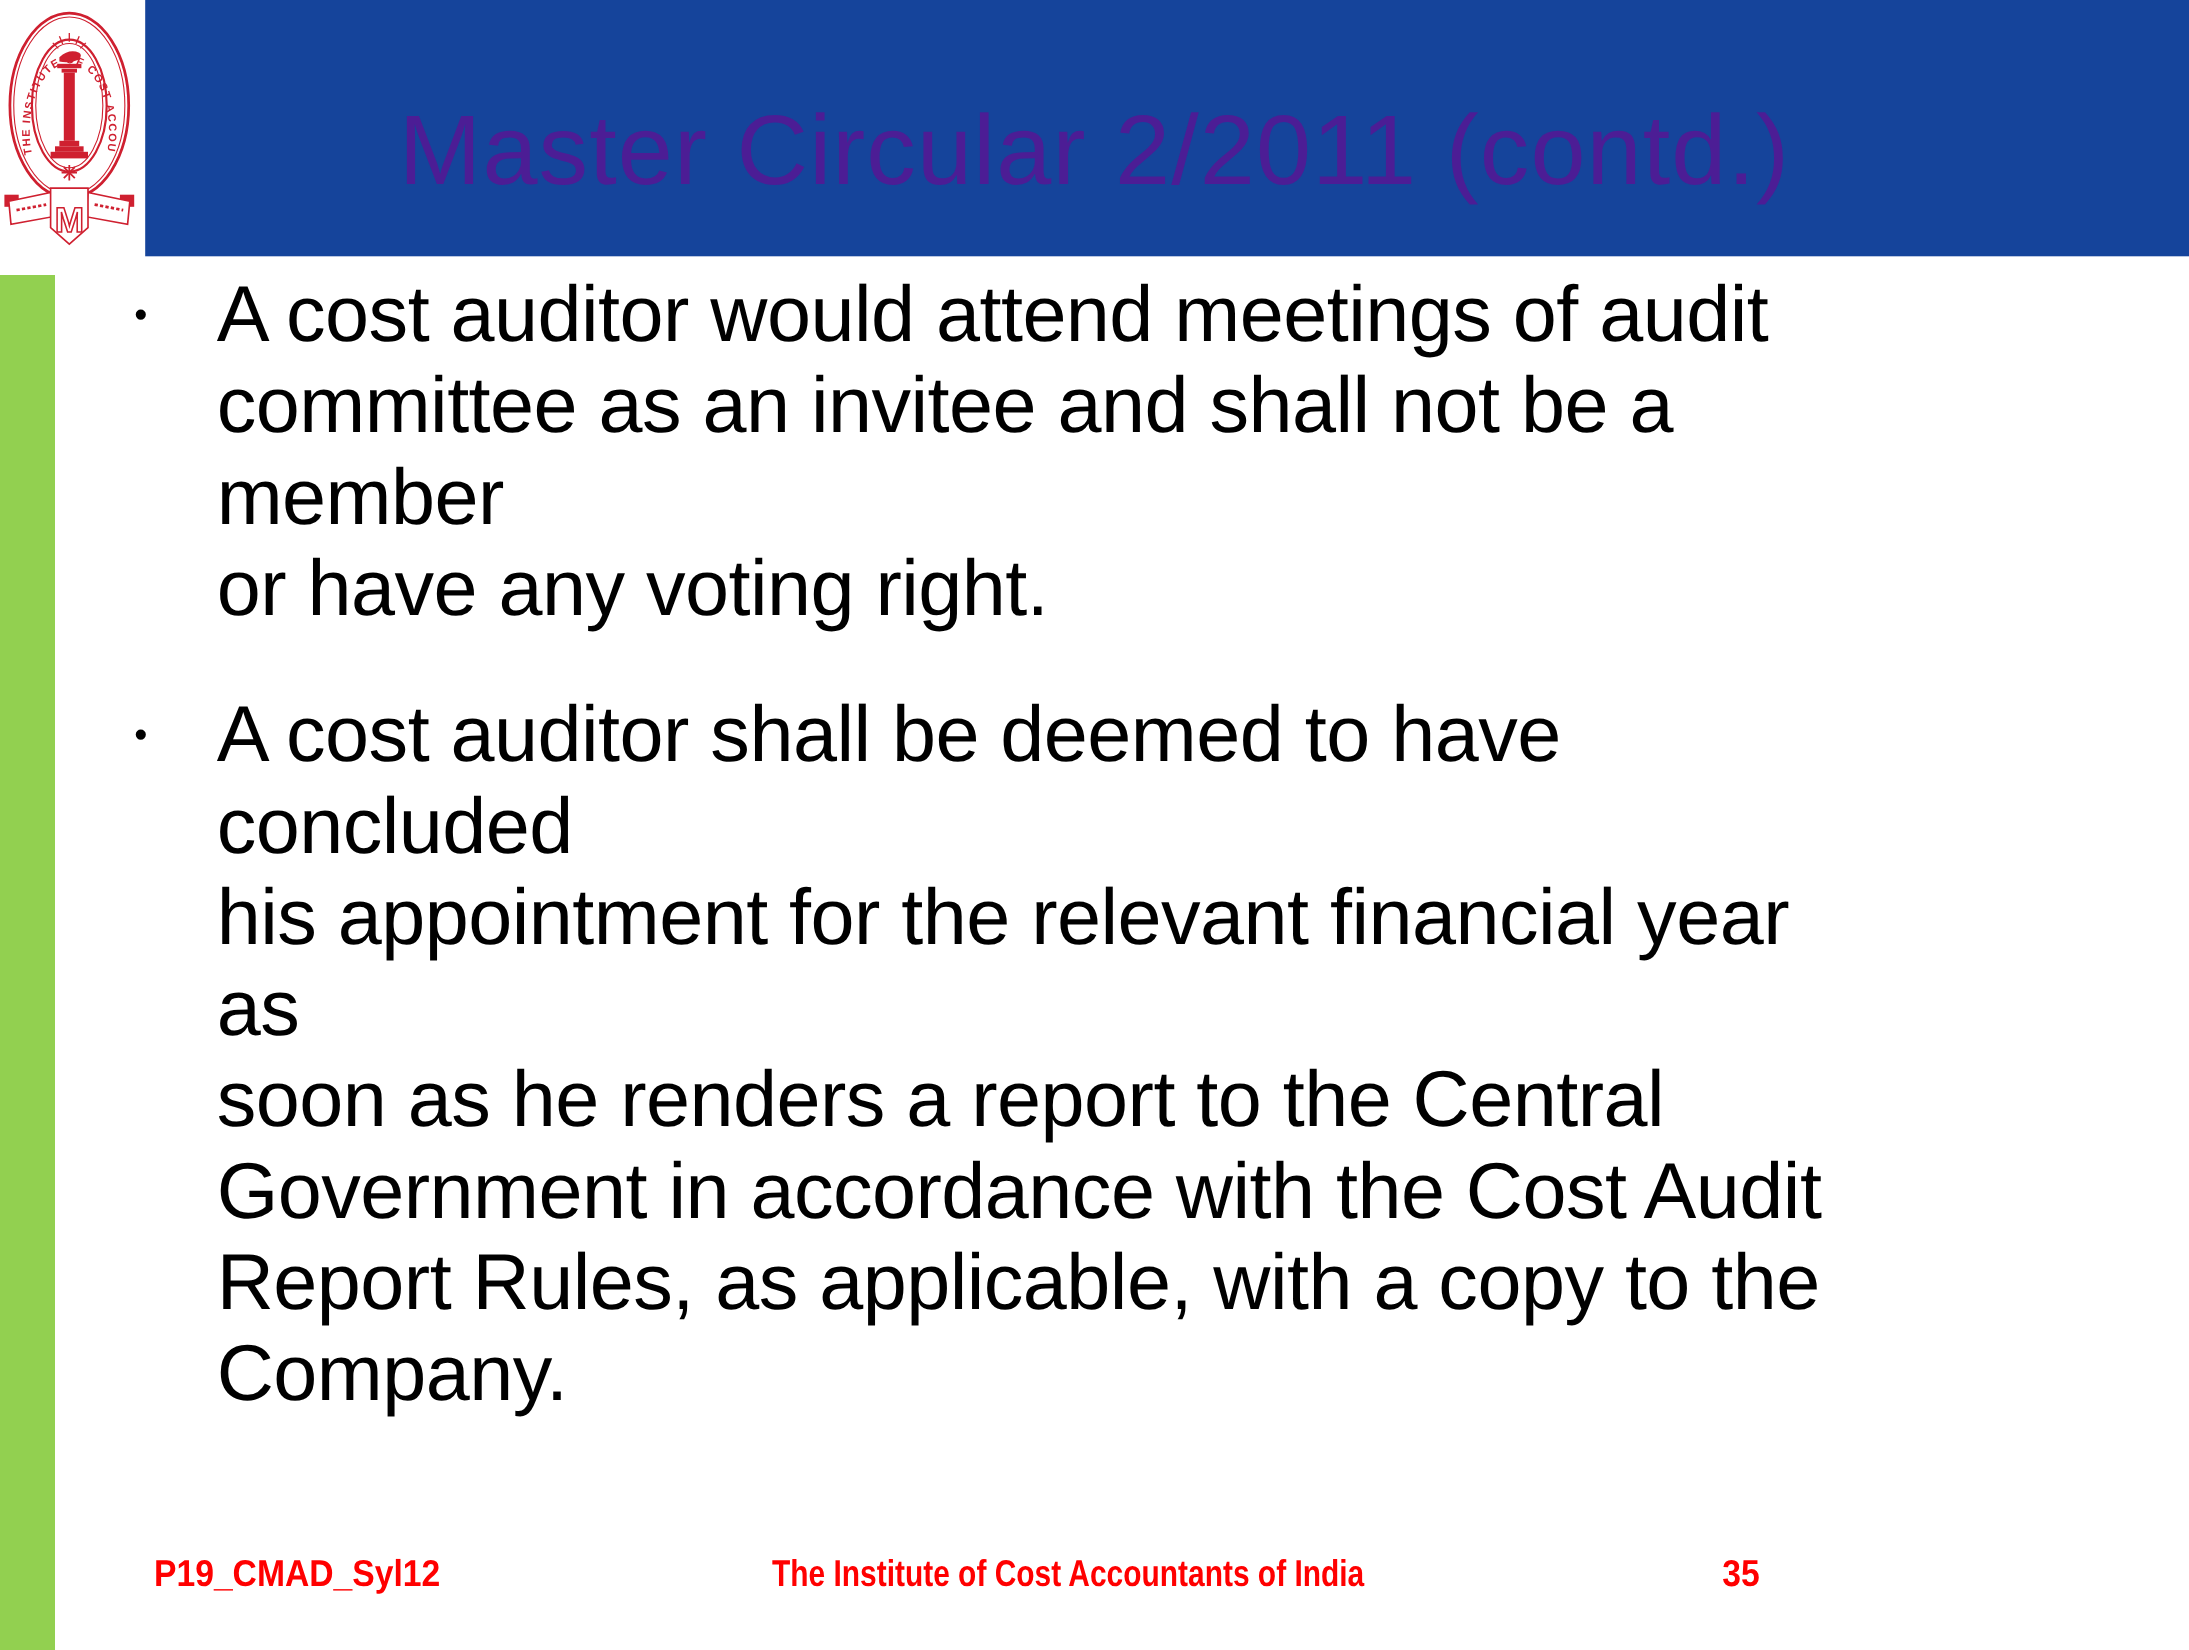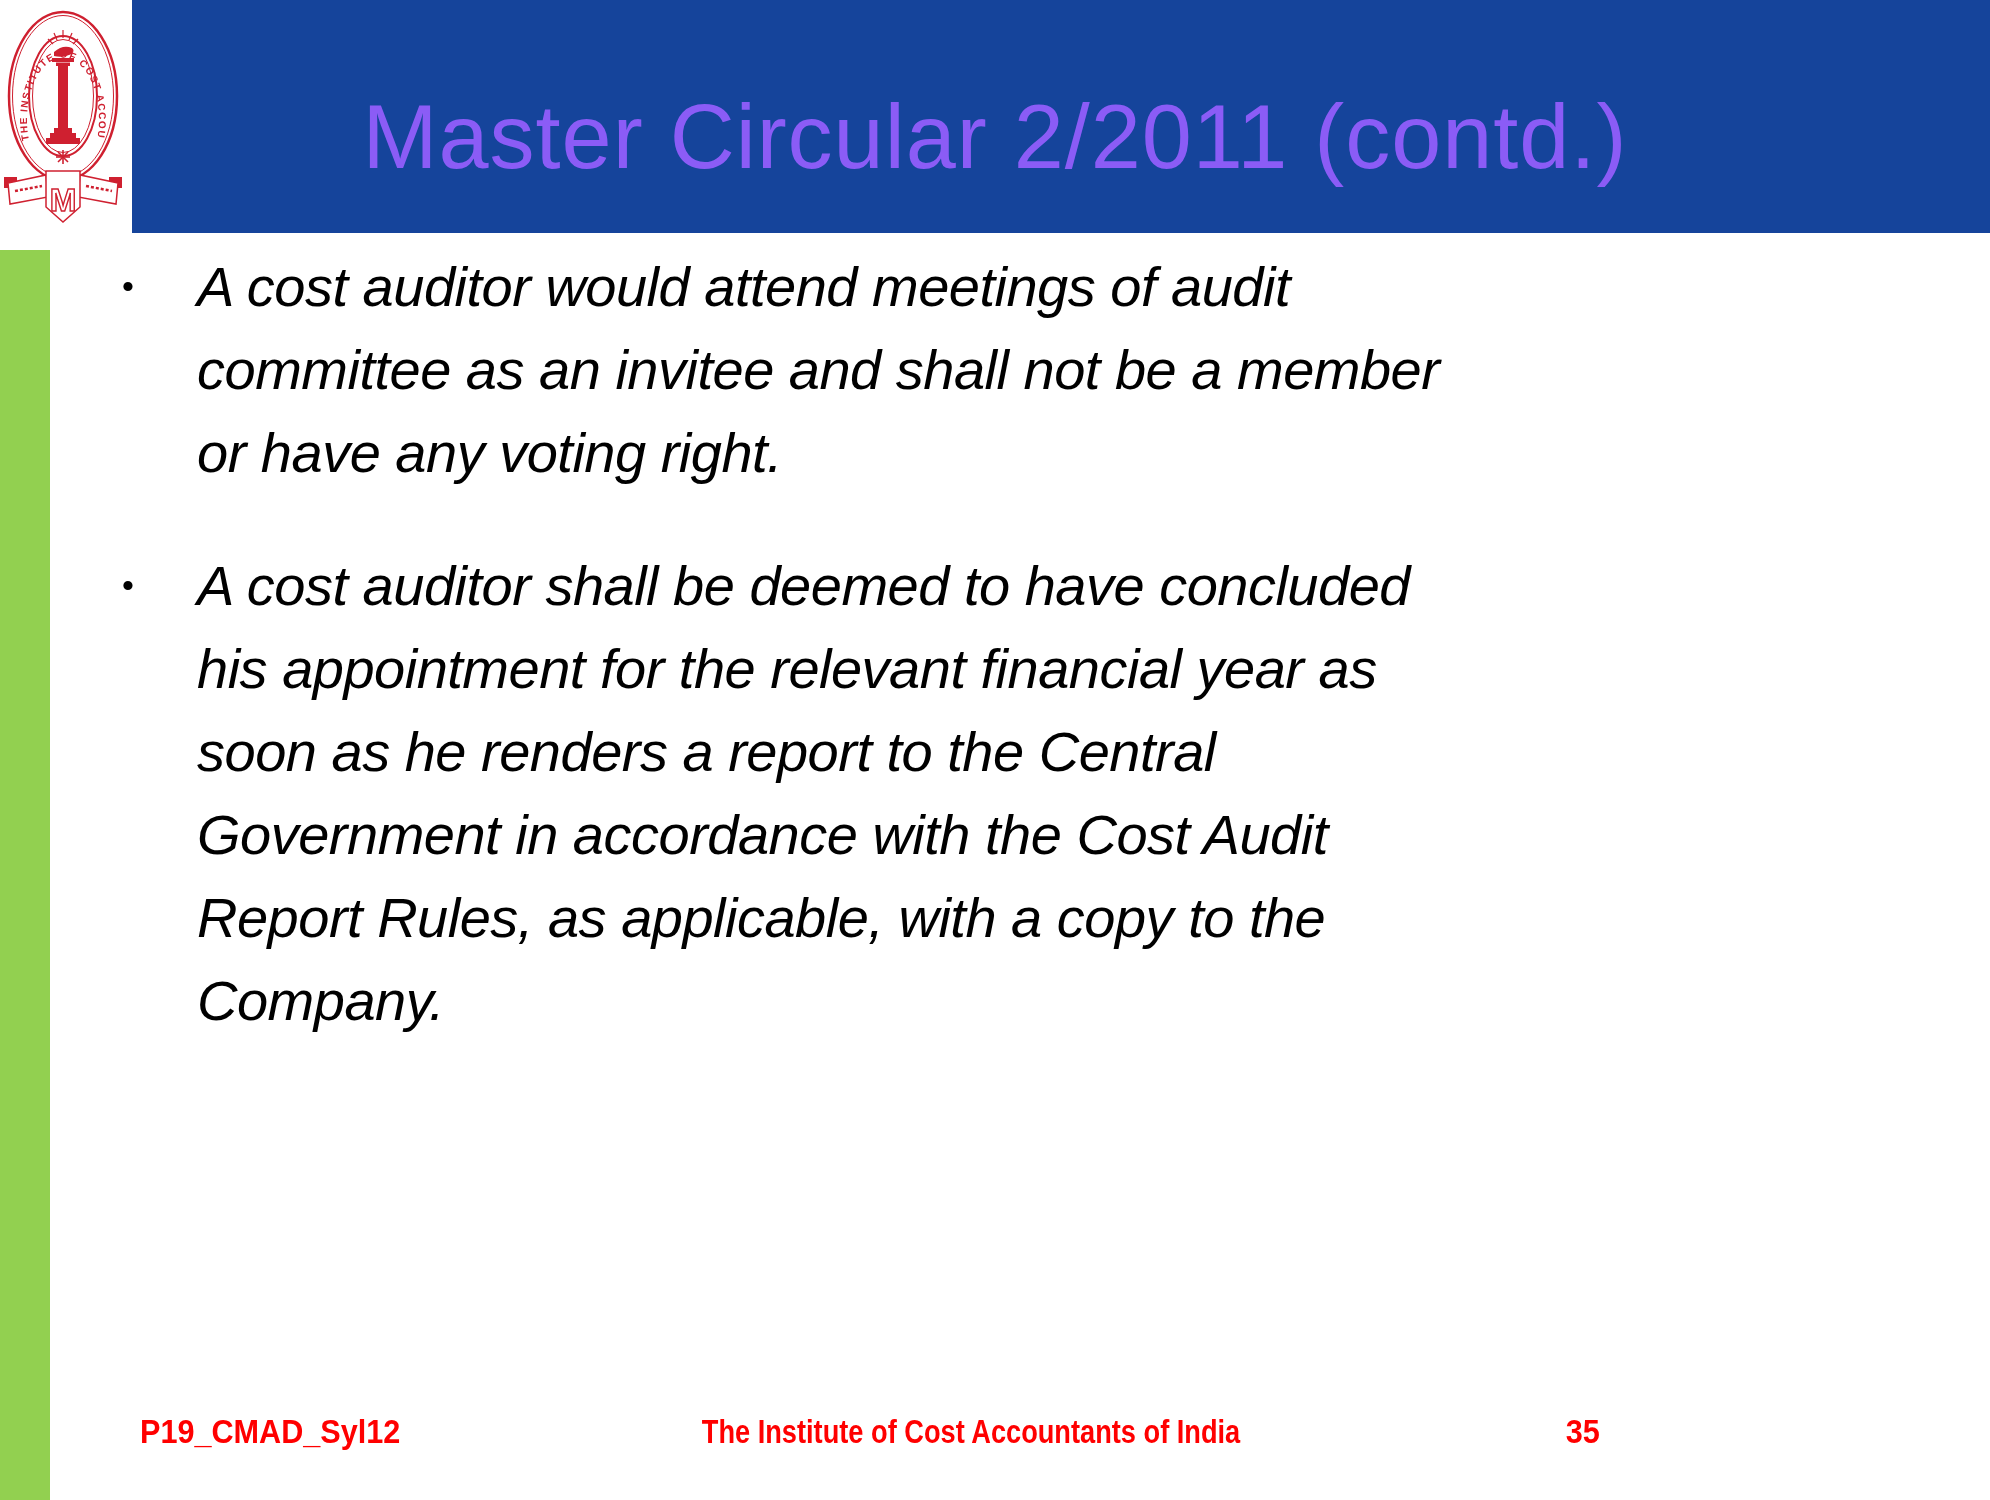--- a/index.html
+++ b/index.html
@@ -11,21 +11,21 @@
     font-family:"Liberation Sans","DejaVu Sans",sans-serif;
   }
   
   .header-bar{
     position:absolute;left:132px;top:0;width:1858px;height:233px;
     background:#15449b;
   }
   .slide-title{
     position:absolute;left:0;right:0;top:90px;
     text-align:center;
-    color:#8b5cf6;
+    color:#4c1d95;
     font-size:90px;line-height:95px;
     letter-spacing:1px;
     font-weight:400;
     white-space:nowrap;
   }
   
   .logo-box{
     position:absolute;left:0;top:0;width:126px;height:233px;
     background:#ffffff;
   }
@@ -42,24 +42,23 @@
   }
   .bullet-item{display:flex;align-items:flex-start;}
   .bullet-item + .bullet-item{margin-top:50px;}
   .bullet-marker{
     flex:0 0 75px;width:75px;
     font-size:34px;line-height:83px;
     color:#000;
   }
   .bullet-text{
     margin:0;
-    font-size:56px;line-height:83px;
+    font-size:72px;line-height:83px;
     letter-spacing:-0.5px;
     white-space:pre-line;
-    font-style:italic;
   }
   
   .footer{position:absolute;left:0;top:1414px;width:1712px;height:40px;}
   .footer span{
     position:absolute;top:0;
     color:#ff0000;font-weight:bold;font-size:34px;line-height:34px;
     white-space:nowrap;
   }
   .footer-left{left:140px;transform:scaleX(0.9);transform-origin:left center;}
   .footer-center{left:971px;transform:translateX(-50%) scaleX(0.8);}

